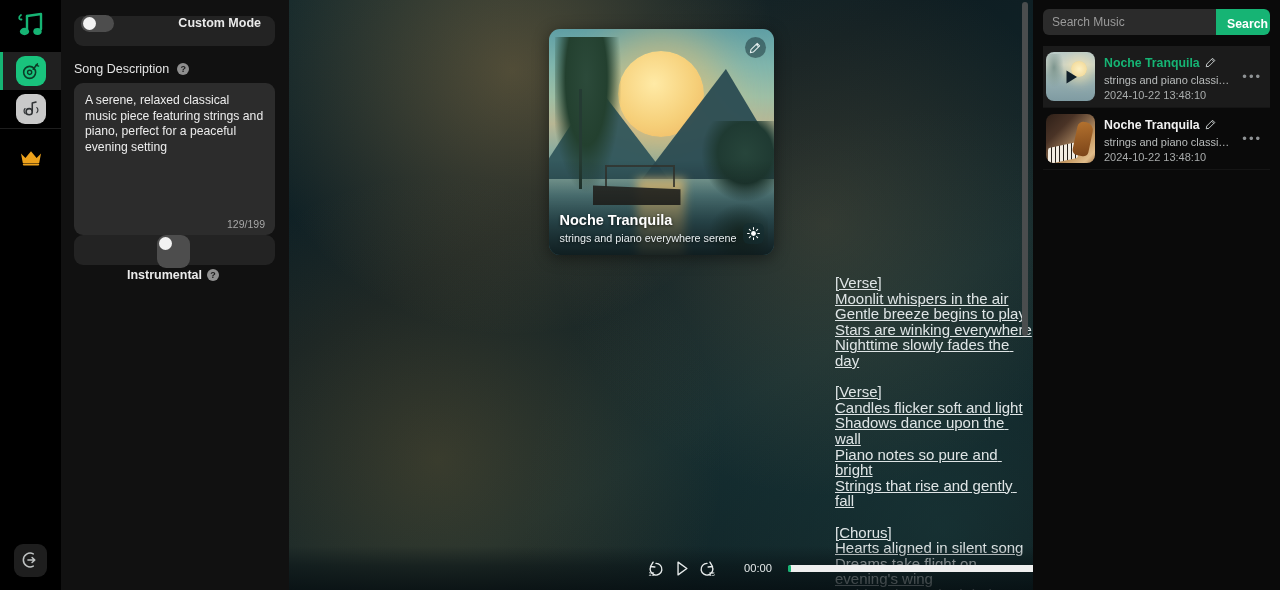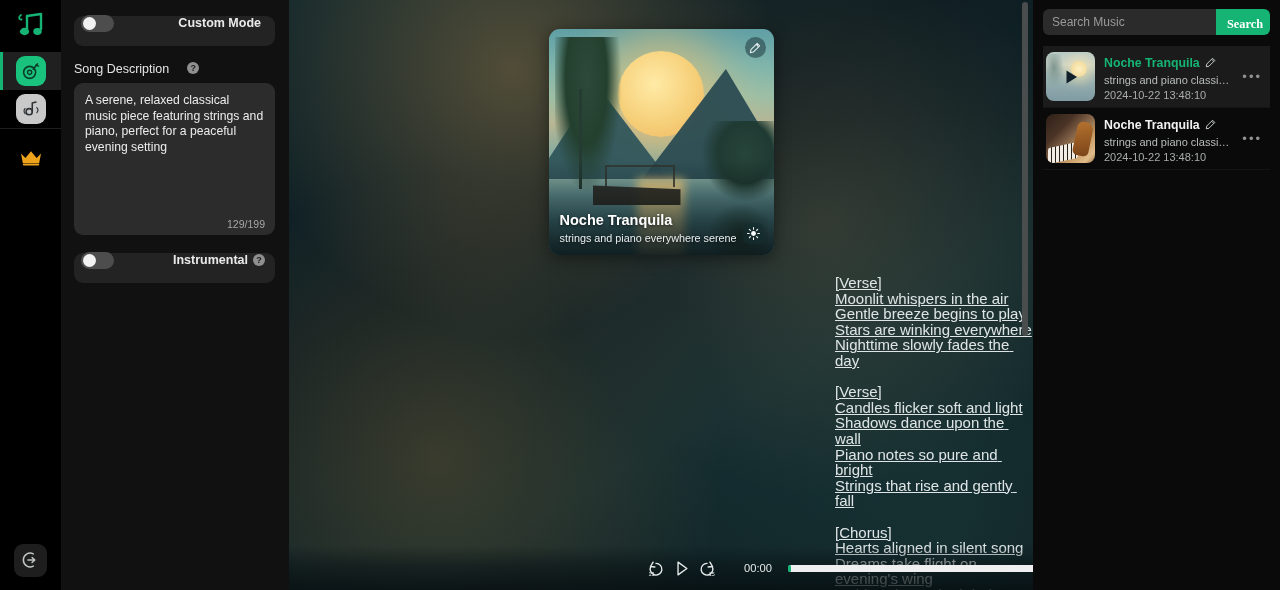--- a/index.html
+++ b/index.html
@@ -70,33 +70,33 @@
     background: #4d4d4d; position: relative; flex: 0 0 33px; cursor: pointer;
   }
   .toggle .knob {
     position: absolute; top: 2px; left: 2px;
     width: 13px; height: 13px; border-radius: 50%; background: #f2f2f2;
   }
   .toggle-label { font-size: 12.5px; color: #eaeaea; font-weight: 600; }
 
   .field-label {
     font-size: 12.5px; color: #e4e4e4;
-    display: flex; align-items: flex-start; gap: 18px; margin-bottom: 7px;
+    display: flex; align-items: center; gap: 8px; margin-bottom: 7px;
   }
   .help-dot {
     width: 12px; height: 12px; border-radius: 50%;
     background: #8f8f8f; color: #1a1a1a;
     font-size: 9px; font-weight: bold;
     display: inline-flex; align-items: center; justify-content: center;
     cursor: pointer;
   }
   .textarea-box {
     background: #2c2c2c; border-radius: 9px;
     height: 152px; padding: 10px 11px 6px 11px;
-    position: relative; margin-bottom: 18px; cursor: text;
+    position: relative; cursor: text;
   }
   .textarea-text {
     font-size: 12.2px; line-height: 15.7px; color: #ececec;
     white-space: pre-wrap;
   }
   .char-count {
     position: absolute; right: 10px; bottom: 5px;
     font-size: 10.5px; color: #a6a6a6;
   }
   .gen-btn {
@@ -271,21 +271,21 @@
   }
   .search-input {
     flex: 1 1 auto; background: #2b2b2b; border: none; outline: none;
     color: #d8d8d8; font-size: 12px; padding: 0 9px;
     font-family: inherit;
   }
   .search-input::placeholder { color: #9a9a9a; }
   .search-btn {
     flex: 0 0 auto; background: #16b474; color: #fff; border: none;
     font-size: 12.3px; font-weight: 600; padding: 8px 11px; cursor: pointer;
-    font-family: Liberation Serif, serif;
+    font-family: Liberation Sans, sans-serif;
   }
   .track {
     display: flex; align-items: center; gap: 9px;
     height: 62px; padding: 0 6px 0 3px; cursor: pointer;
     border-bottom: 1px solid #151515;
   }
   .track.selected { background: #1b1b1b; }
   .track-thumb {
     width: 49px; height: 49px; border-radius: 8px; flex: 0 0 49px;
     position: relative; overflow: hidden;
@@ -409,21 +409,21 @@
     <div class="field-label">
       <span>Song Description</span>
       <span class="help-dot">?</span>
     </div>
 
     <div class="textarea-box">
       <div class="textarea-text">A serene, relaxed classical music piece featuring strings and piano, perfect for a peaceful evening setting</div>
       <div class="char-count">129/199</div>
     </div>
 
-    <div class="toggle-row" style="padding-right:10px;">
+    <div class="toggle-row" style="padding-right:10px;flex-direction:column;">
       <div class="toggle">
         <div class="knob"></div>
       </div>
       <span style="display:flex;align-items:center;gap:5px;">
         <span class="toggle-label">Instrumental</span>
         <span class="help-dot">?</span>
       </span>
     </div>
 
   </div>

